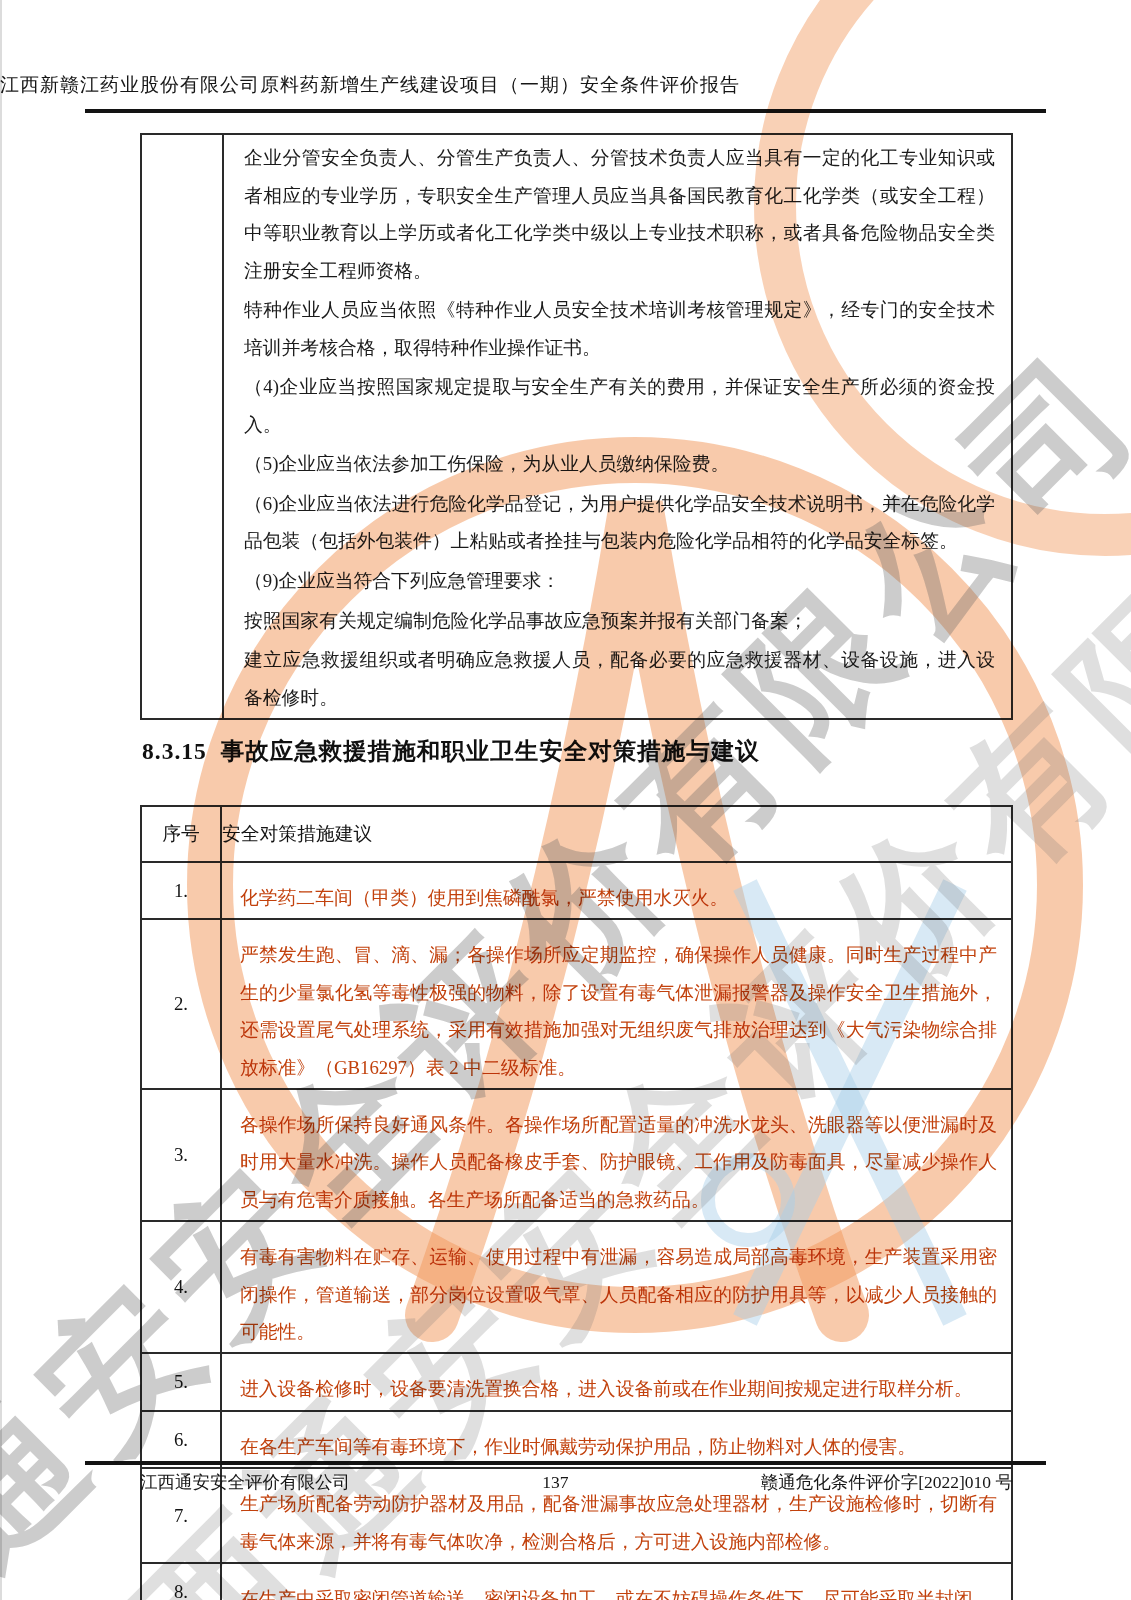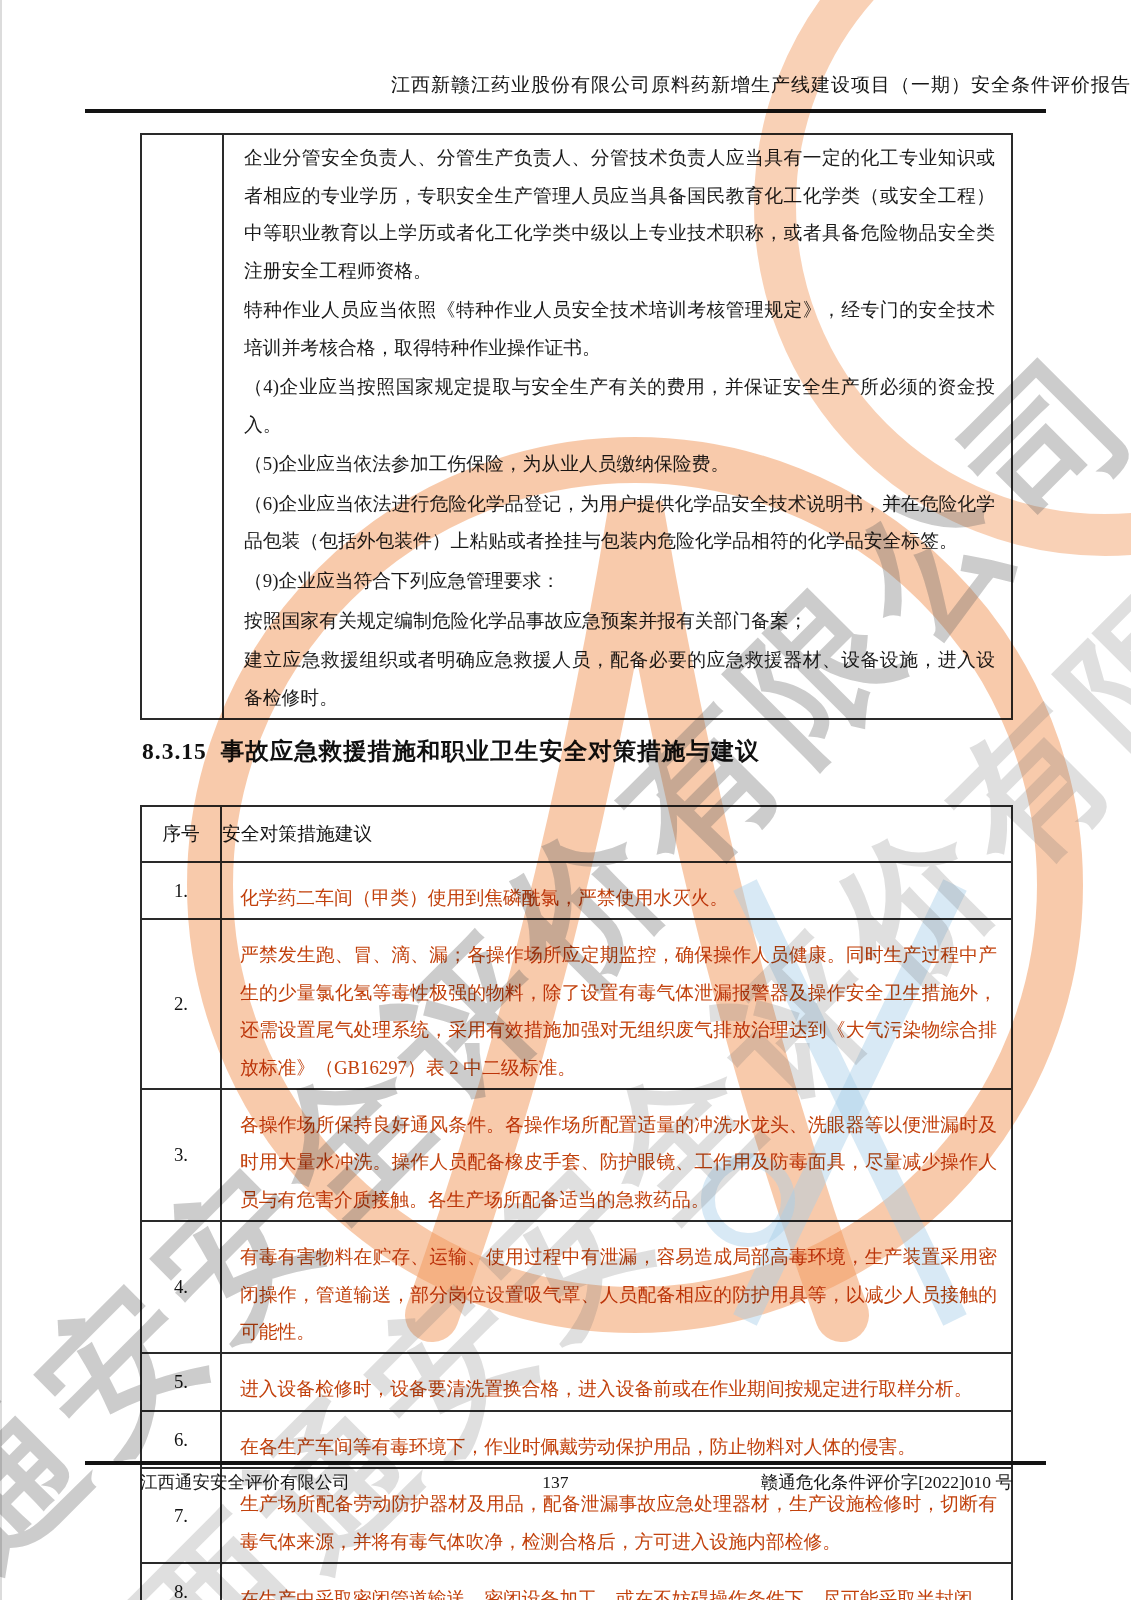--- a/index.html
+++ b/index.html
@@ -9,21 +9,21 @@
     background:#ffffff;
     overflow:hidden;
     font-family:"Liberation Serif","DejaVu Serif",serif;
     color:#141414;
   }
   .scan-edge{position:absolute;left:0;top:0;width:2px;height:100%;background:#bfbfbf;opacity:.55;}
 
   
   .header-title{
     position:absolute;top:72px;left:0;width:100%;
-    text-align:right;font-size:19px;letter-spacing:1px;color:#161616;
+    text-align:left;font-size:19px;letter-spacing:1px;color:#161616;
   }
   .header-rule{
     position:absolute;top:109px;left:85px;width:961px;height:4px;background:#131313;
   }
 
   
   .cont-table{
     position:absolute;top:133px;left:140px;width:873px;height:527px;
     border-collapse:collapse;table-layout:fixed;
   }

